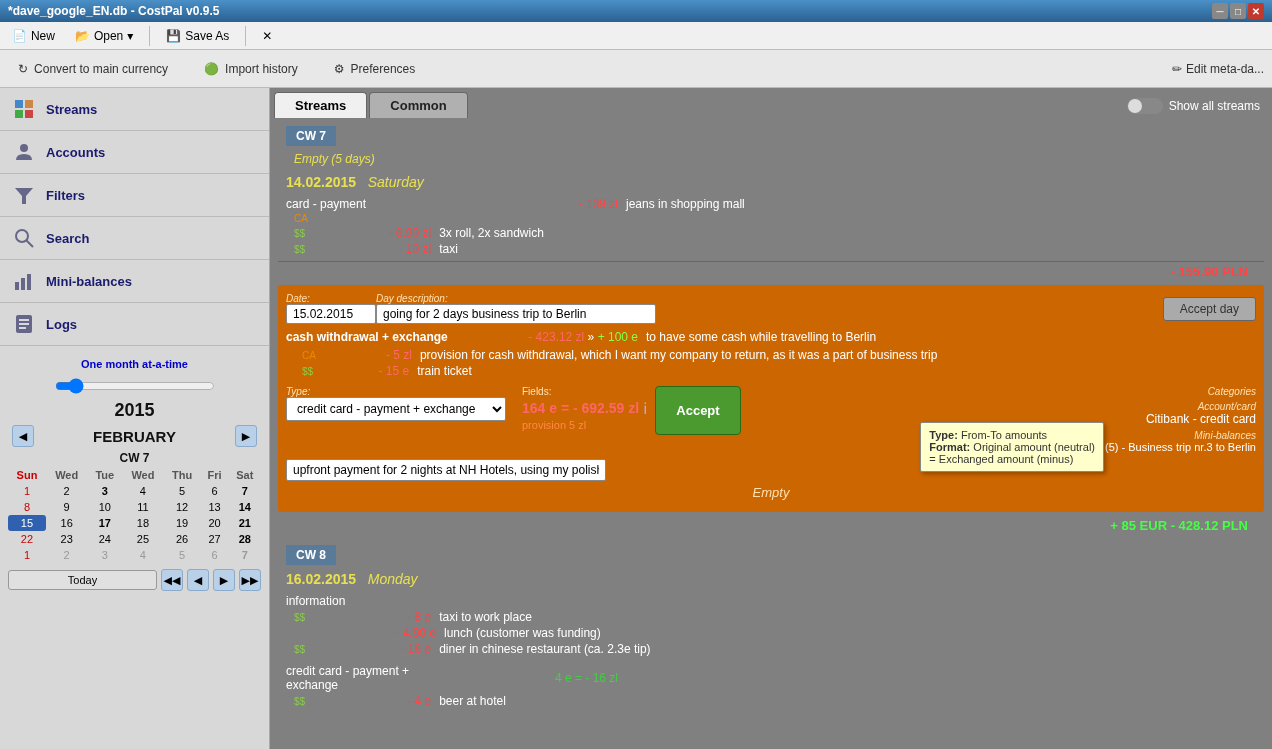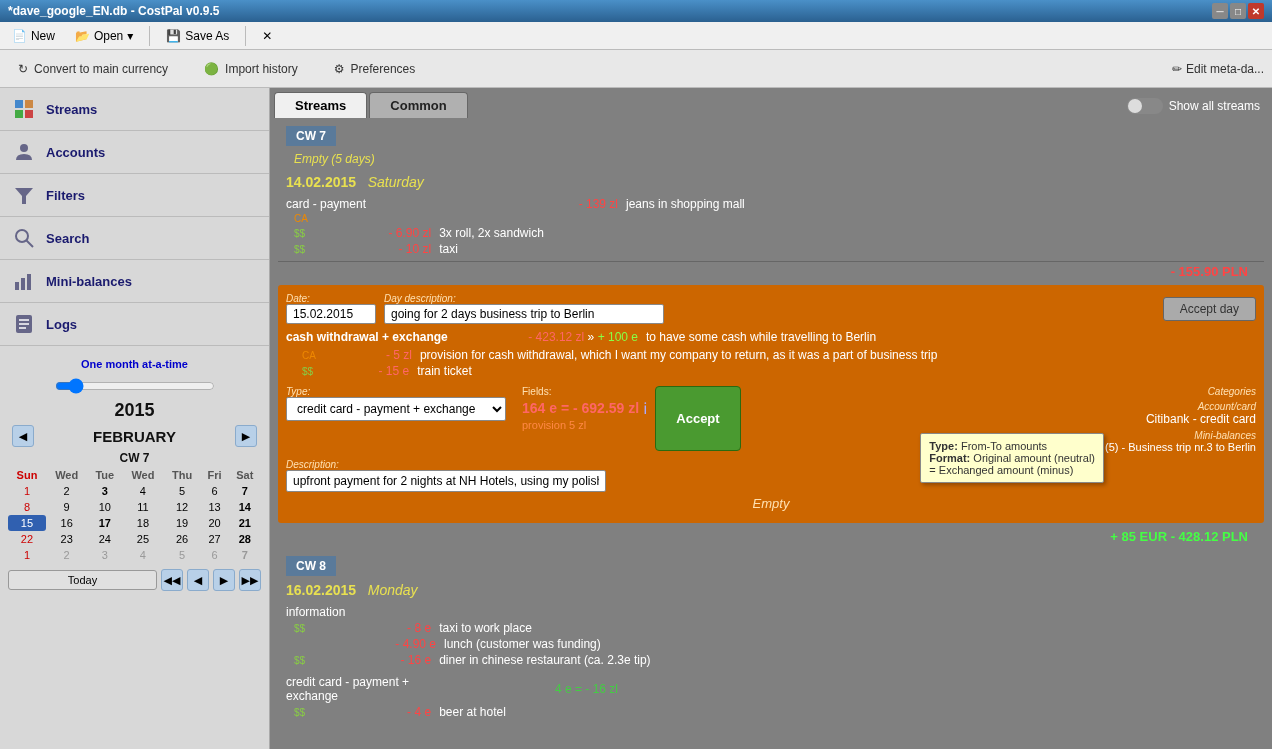--- a/index.html
+++ b/index.html
@@ -353,21 +353,20 @@
     .edit-block {
       background: #cc6600;
       margin: 4px 8px;
       padding: 8px;
       border-radius: 3px;
       position: relative;
     }
     .edit-block-header {
       display: flex;
       align-items: center;
-      gap: 8px;
       margin-bottom: 6px;
     }
     .edit-field-label {
       color: #ffe0b0;
       font-size: 10px;
       font-style: italic;
     }
     .edit-input {
       background: white;
       border: 1px solid #888;
@@ -450,21 +449,21 @@
     }
     .edit-info-icon {
       color: #aaaaff;
       font-size: 16px;
       cursor: pointer;
     }
     .accept-green-btn {
       background: #4a9a30;
       border: 1px solid #2a6a10;
       color: white;
-      padding: 24px 20px;
+      padding: 16px 20px;
       font-size: 13px;
       cursor: pointer;
       border-radius: 4px;
       font-weight: bold;
     }
     .edit-categories {
       margin-left: auto;
       text-align: right;
     }
     .edit-cat-label { color: #ffe0b0; font-size: 10px; font-style: italic; }
@@ -831,21 +830,20 @@
             <div class="edit-cat-label">Categories</div>
             <div class="edit-account-label">Account/card</div>
             <div class="edit-account-value">Citibank - credit card</div>
             <div class="edit-mini-label">Mini-balances</div>
             <div class="edit-mini-value">Business trips settlements
 (5) - Business trip nr.3 to Berlin</div>
           </div>
         </div>
 
         <div style="margin-top:6px;">
-          <div class="edit-desc-label">Description:</div>
           <input class="edit-desc-input" type="text" value="upfront payment for 2 nights at NH Hotels, using my polish credit card" style="">
         </div>
 
         <div class="edit-empty">Empty</div>
 
         <div class="tooltip-box">
           <div><strong>Type:</strong> <span>From-To amounts</span></div>
           <div><strong>Format:</strong> <span>Original amount (neutral)</span></div>
           <div>= Exchanged amount (minus)</div>
         </div>

